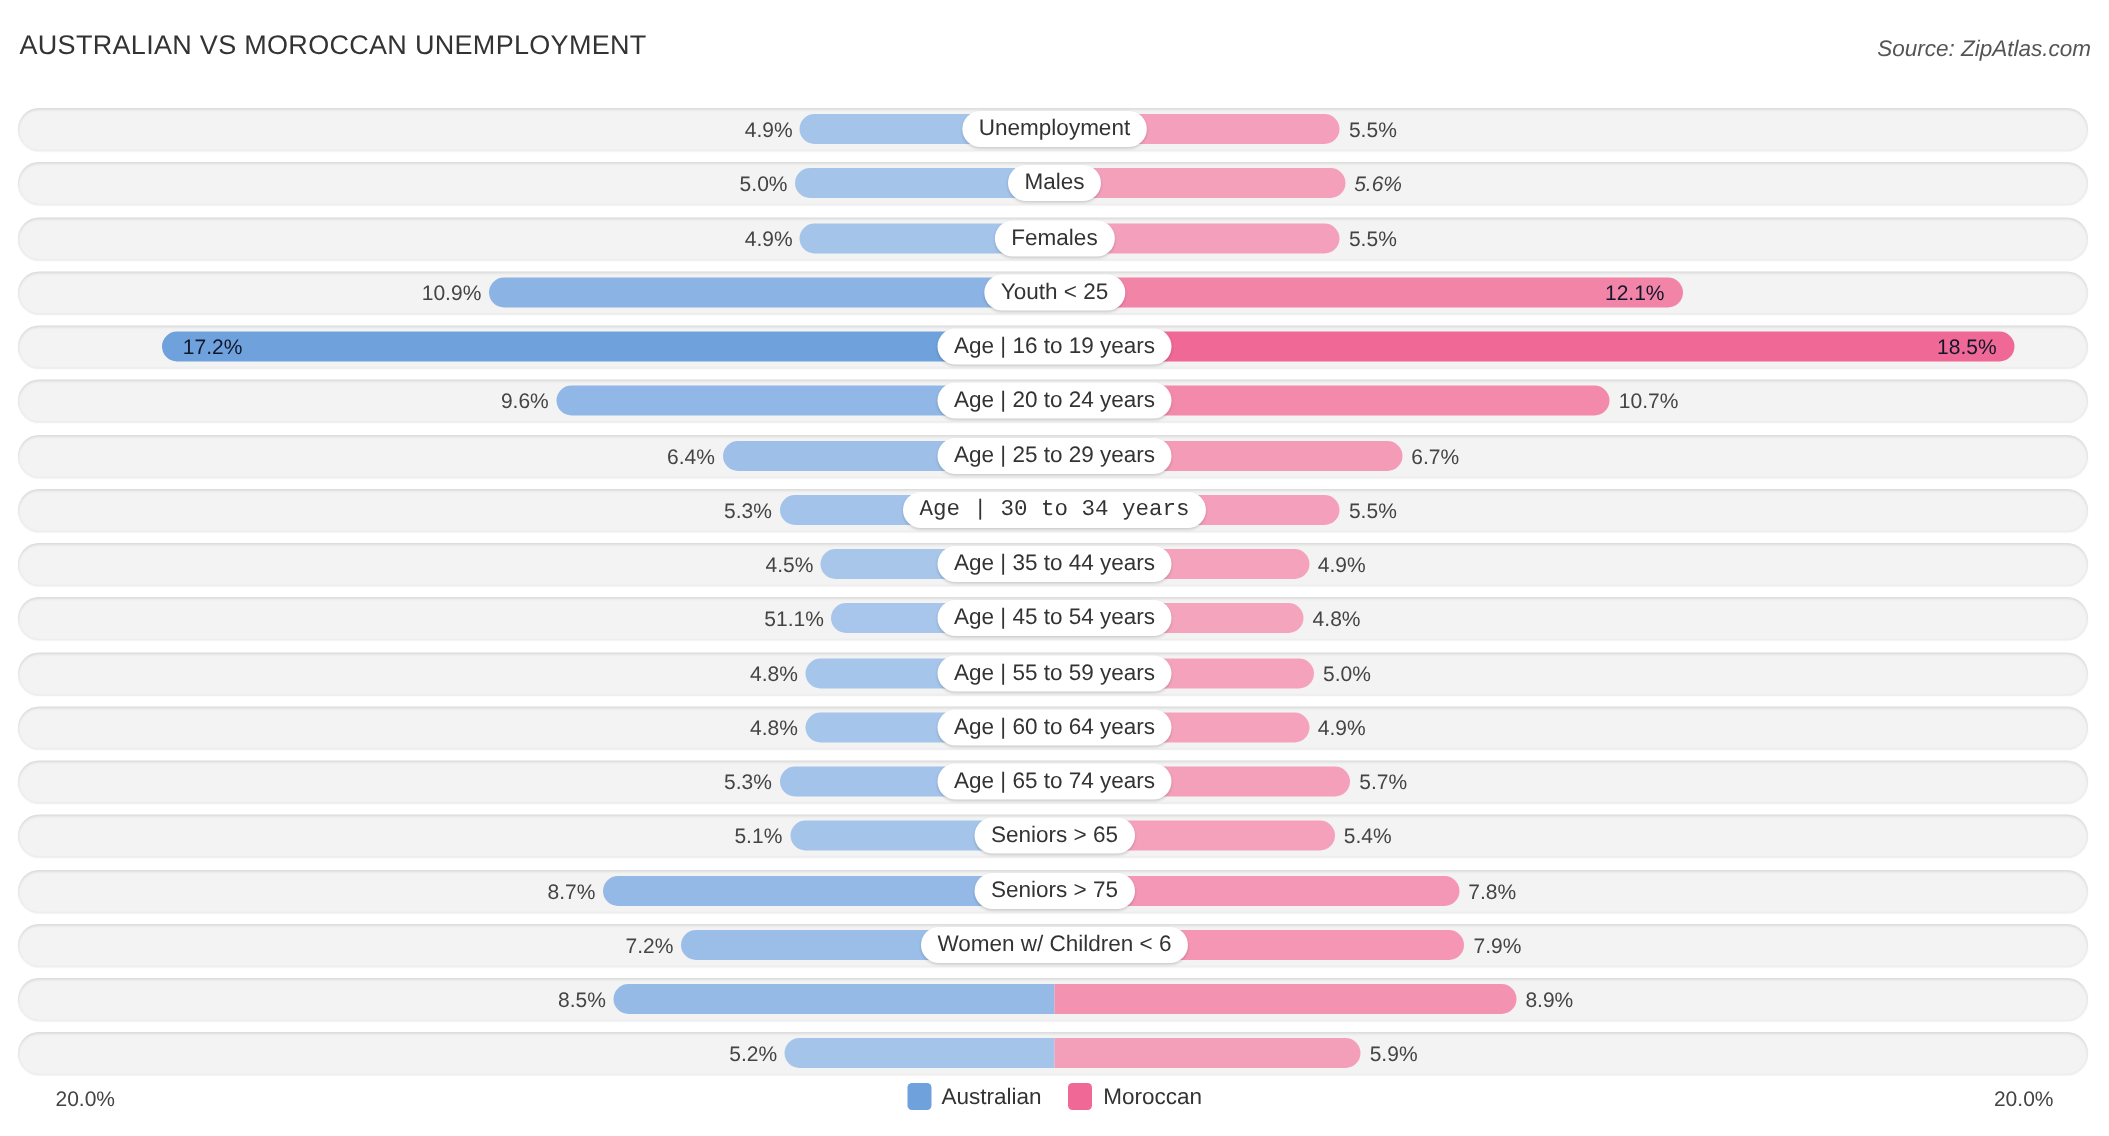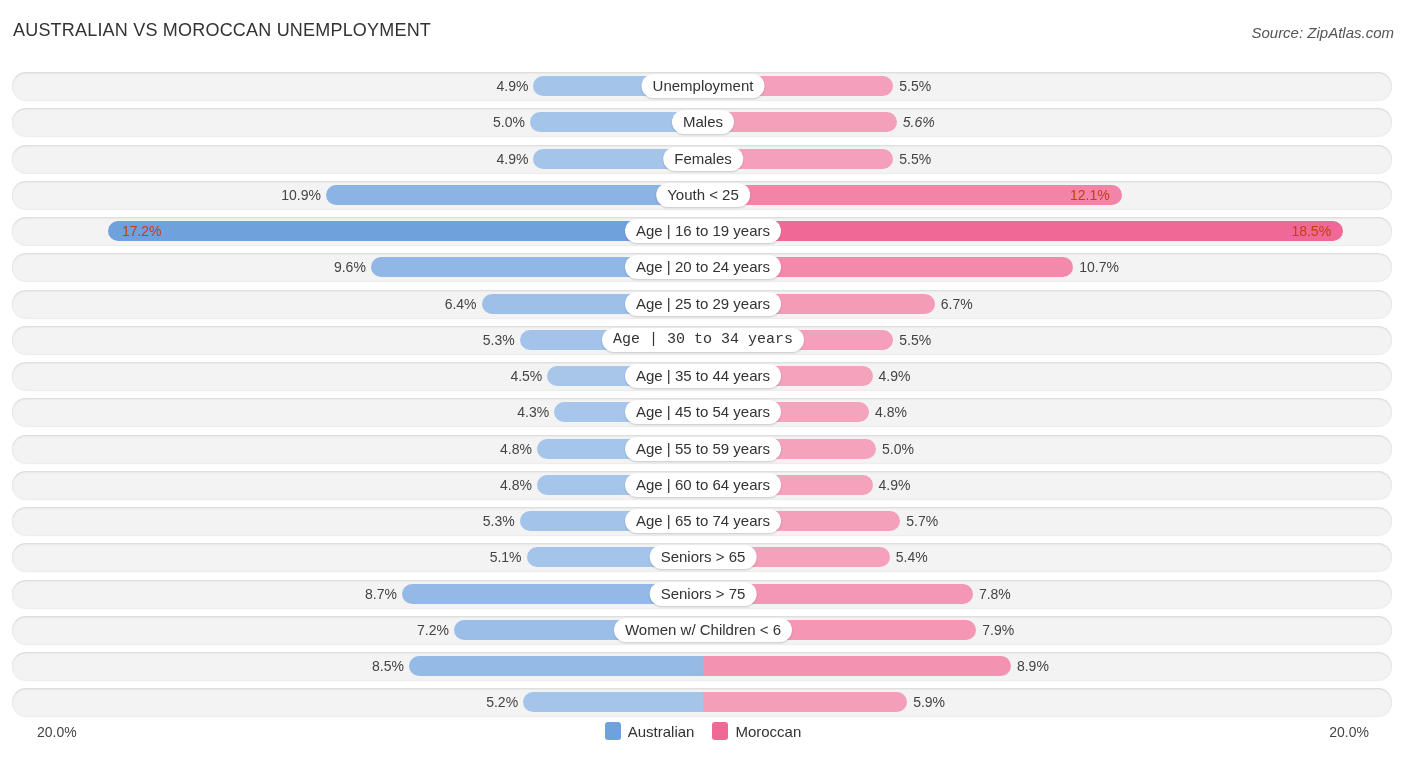--- a/index.html
+++ b/index.html
@@ -7,21 +7,21 @@
          font-family:"Liberation Sans", sans-serif; color:#333; }
   .title { position:absolute; left:13px; top:20px; font-size:18px; color:#333; letter-spacing:0.2px; }
   .source { position:absolute; right:12px; top:24px; font-size:15px; font-style:italic; color:#555; }
   .rows { position:absolute; left:0; top:68px; width:1406px; }
   .row { position:absolute; left:12px; width:1380px; height:28px; border-radius:14px;
          background:#f3f3f3; box-shadow: inset 0 1px 2px rgba(0,0,0,0.12), 0 1px 1px rgba(0,0,0,0.08); }
   .bar { position:absolute; top:4px; height:20px; border-radius:10px; }
   .bar.left { border-top-right-radius:0; border-bottom-right-radius:0; }
   .bar.right { border-top-left-radius:0; border-bottom-left-radius:0; }
   .val { position:absolute; top:0; height:28px; line-height:28px; font-size:14px; color:#444; white-space:nowrap; }
-  .val.inside { color:#c2410c; }
+  .val.inside { color:#0f172a; }
   .cat { position:absolute; top:2px; height:24px; line-height:24px; padding:0 11px; background:#fff;
          border-radius:12px; font-size:15px; color:#333; white-space:nowrap; transform:translateX(-50%);
          box-shadow:0 1px 2px rgba(0,0,0,0.18); }
   .axis { position:absolute; top:724px; font-size:14px; color:#444; }
   .legend { position:absolute; top:722px; left:0; width:1406px; display:flex; justify-content:center; gap:18px; font-size:15px; color:#333; }
   .legend-item { display:flex; align-items:center; gap:7px; }
   .swatch { width:16px; height:18px; border-radius:3px; display:inline-block; }
 </style>
 </head>
 <body>
@@ -89,21 +89,21 @@
     <div class="row" style="top: 294px;">
       <div class="bar left" style="left: 535.3px; width: 155.7px; background: rgb(167, 198, 234);"></div>
       <div class="bar right" style="left: 691px; width: 169.54px; background: rgb(245, 163, 189);"></div>
       <div class="val" style="right: 849.7px;">4.5%</div>
       <div class="val" style="left: 866.54px;">4.9%</div>
       <div class="cat" style="left: 691px;">Age | 35 to 44 years</div>
     </div>
     <div class="row" style="top: 330.25px;">
       <div class="bar left" style="left: 542.22px; width: 148.78px; background: rgb(168, 198, 235);"></div>
       <div class="bar right" style="left: 691px; width: 166.08px; background: rgb(245, 164, 190);"></div>
-      <div class="val" style="right: 842.78px;">4.3%</div>
+      <div class="val" style="right: 842.78px;">51.1%</div>
       <div class="val" style="left: 863.08px;">4.8%</div>
       <div class="cat" style="left: 691px;">Age | 45 to 54 years</div>
     </div>
     <div class="row" style="top: 366.5px;">
       <div class="bar left" style="left: 524.92px; width: 166.08px; background: rgb(165, 197, 234);"></div>
       <div class="bar right" style="left: 691px; width: 173px; background: rgb(245, 163, 189);"></div>
       <div class="val" style="right: 860.08px;">4.8%</div>
       <div class="val" style="left: 870px;">5.0%</div>
       <div class="cat" style="left: 691px;">Age | 55 to 59 years</div>
     </div>

